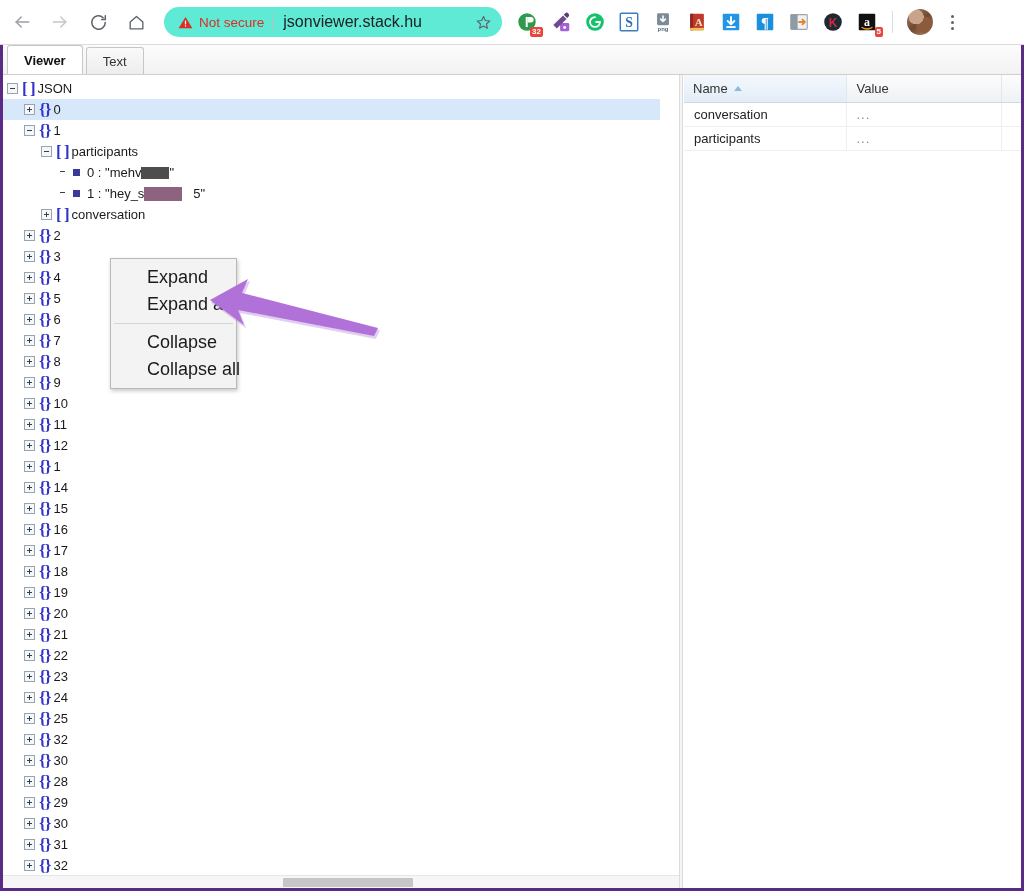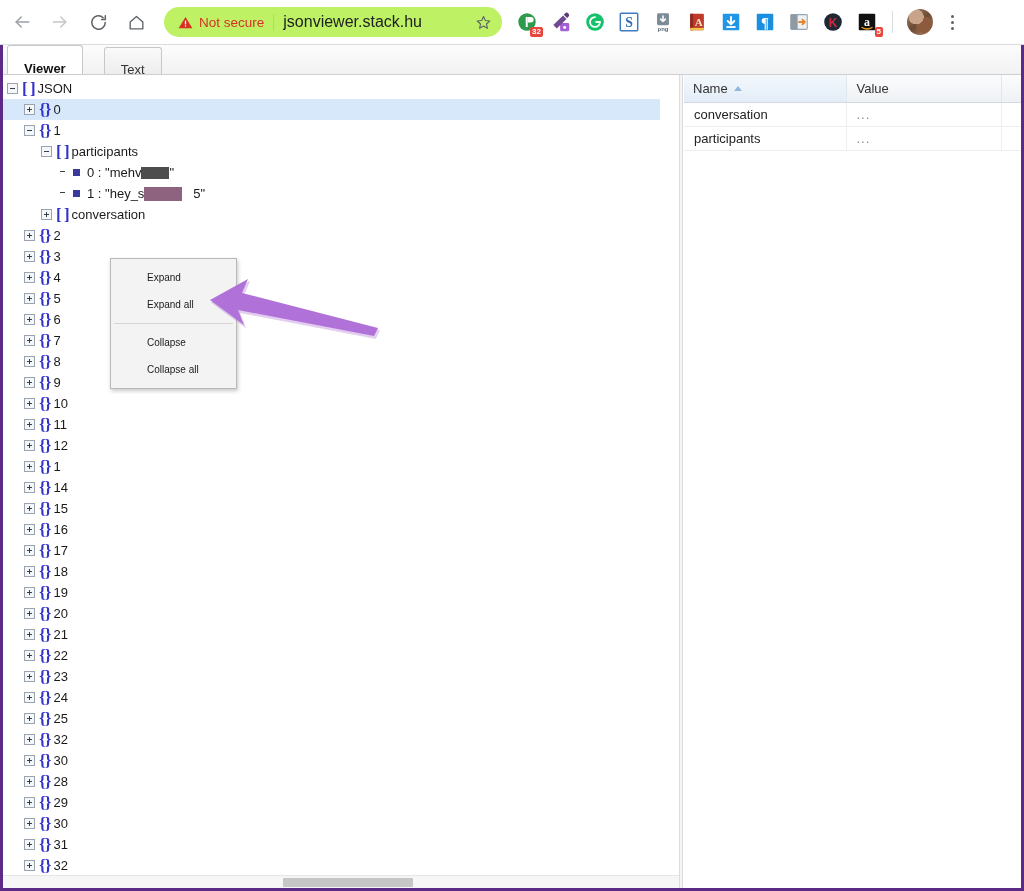--- a/index.html
+++ b/index.html
@@ -37,21 +37,21 @@
     color: #8a8a8a;
     flex: 0 0 auto;
   }
   .nav-btn svg { display:block; }
 
   #omnibox {
     flex: 0 0 auto;
     width: 338px;
     height: 30px;
     margin-left: 12px;
-    background: #bef264;
+    background: #5eead4;
     border-radius: 16px;
     display: flex;
     align-items: center;
     padding: 0 10px 0 14px;
     box-sizing: border-box;
   }
   #security-warning {
     display: flex;
     align-items: center;
     color: #d93025;
@@ -163,28 +163,28 @@
     background: linear-gradient(#fcfcfc, #f2f2f2);
     border-bottom: 1px solid #cfcfcf;
     box-sizing: border-box;
     display: flex;
     align-items: flex-end;
     padding-left: 4px;
   }
   .tab {
     height: 27px;
     line-height: 27px;
-    padding: 8px 16px;
+    padding: 0 16px;
     font-size: 13px;
     color: #333;
     border: 1px solid #c7c7c7;
     border-bottom: none;
     border-radius: 3px 3px 0 0;
     background: linear-gradient(#fafafa, #ededed);
-    margin-right: 21px;
+    margin-right: 3px;
     box-sizing: border-box;
   }
   .tab.active {
     background: #ffffff;
     font-weight: bold;
     color: #111;
     height: 29px;
     line-height: 29px;
   }
 
@@ -403,21 +403,21 @@
     border: 1px solid #b8b8b8;
     box-shadow: 1px 2px 4px rgba(0,0,0,0.22);
     padding: 5px 0;
     z-index: 40;
     box-sizing: border-box;
   }
   .menu-item {
     height: 27px;
     line-height: 27px;
     padding-left: 36px;
-    font-size: 10px;
+    font-size: 18px;
     color: #1a1a1a;
     white-space: nowrap;
   }
   .menu-sep {
     height: 1px;
     background: #d4d4d4;
     margin: 5px 3px;
   }
 
   

